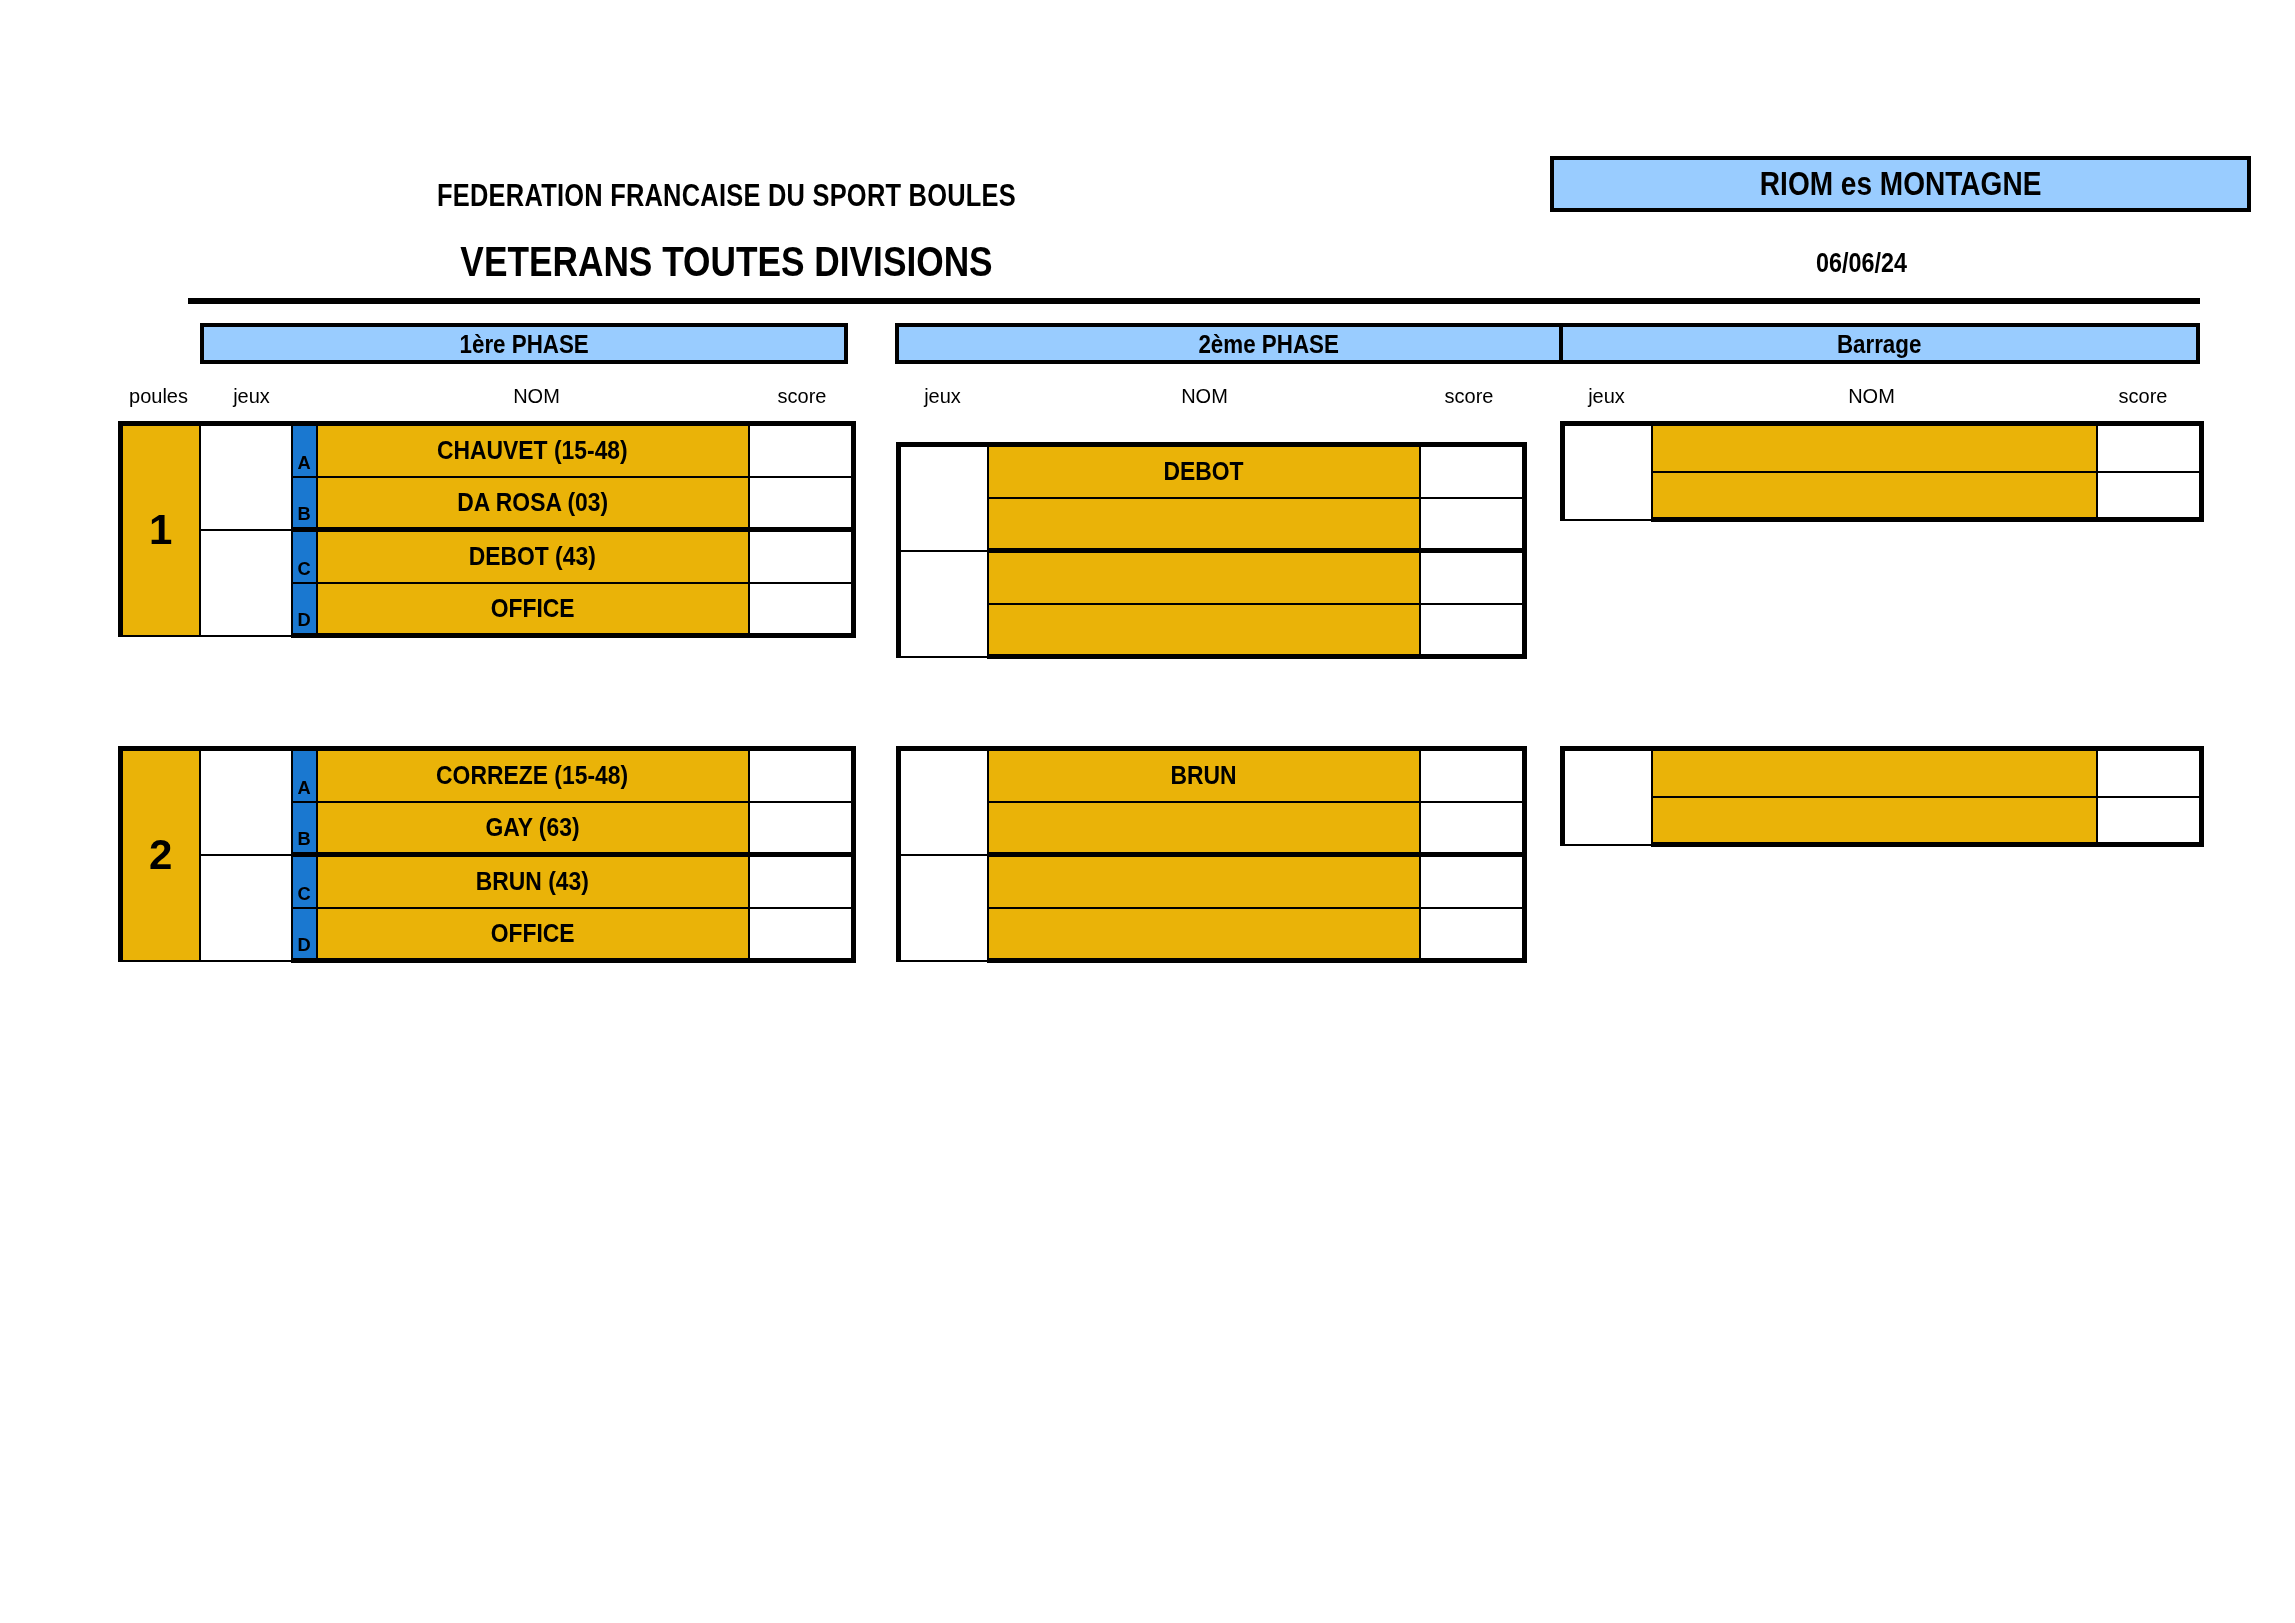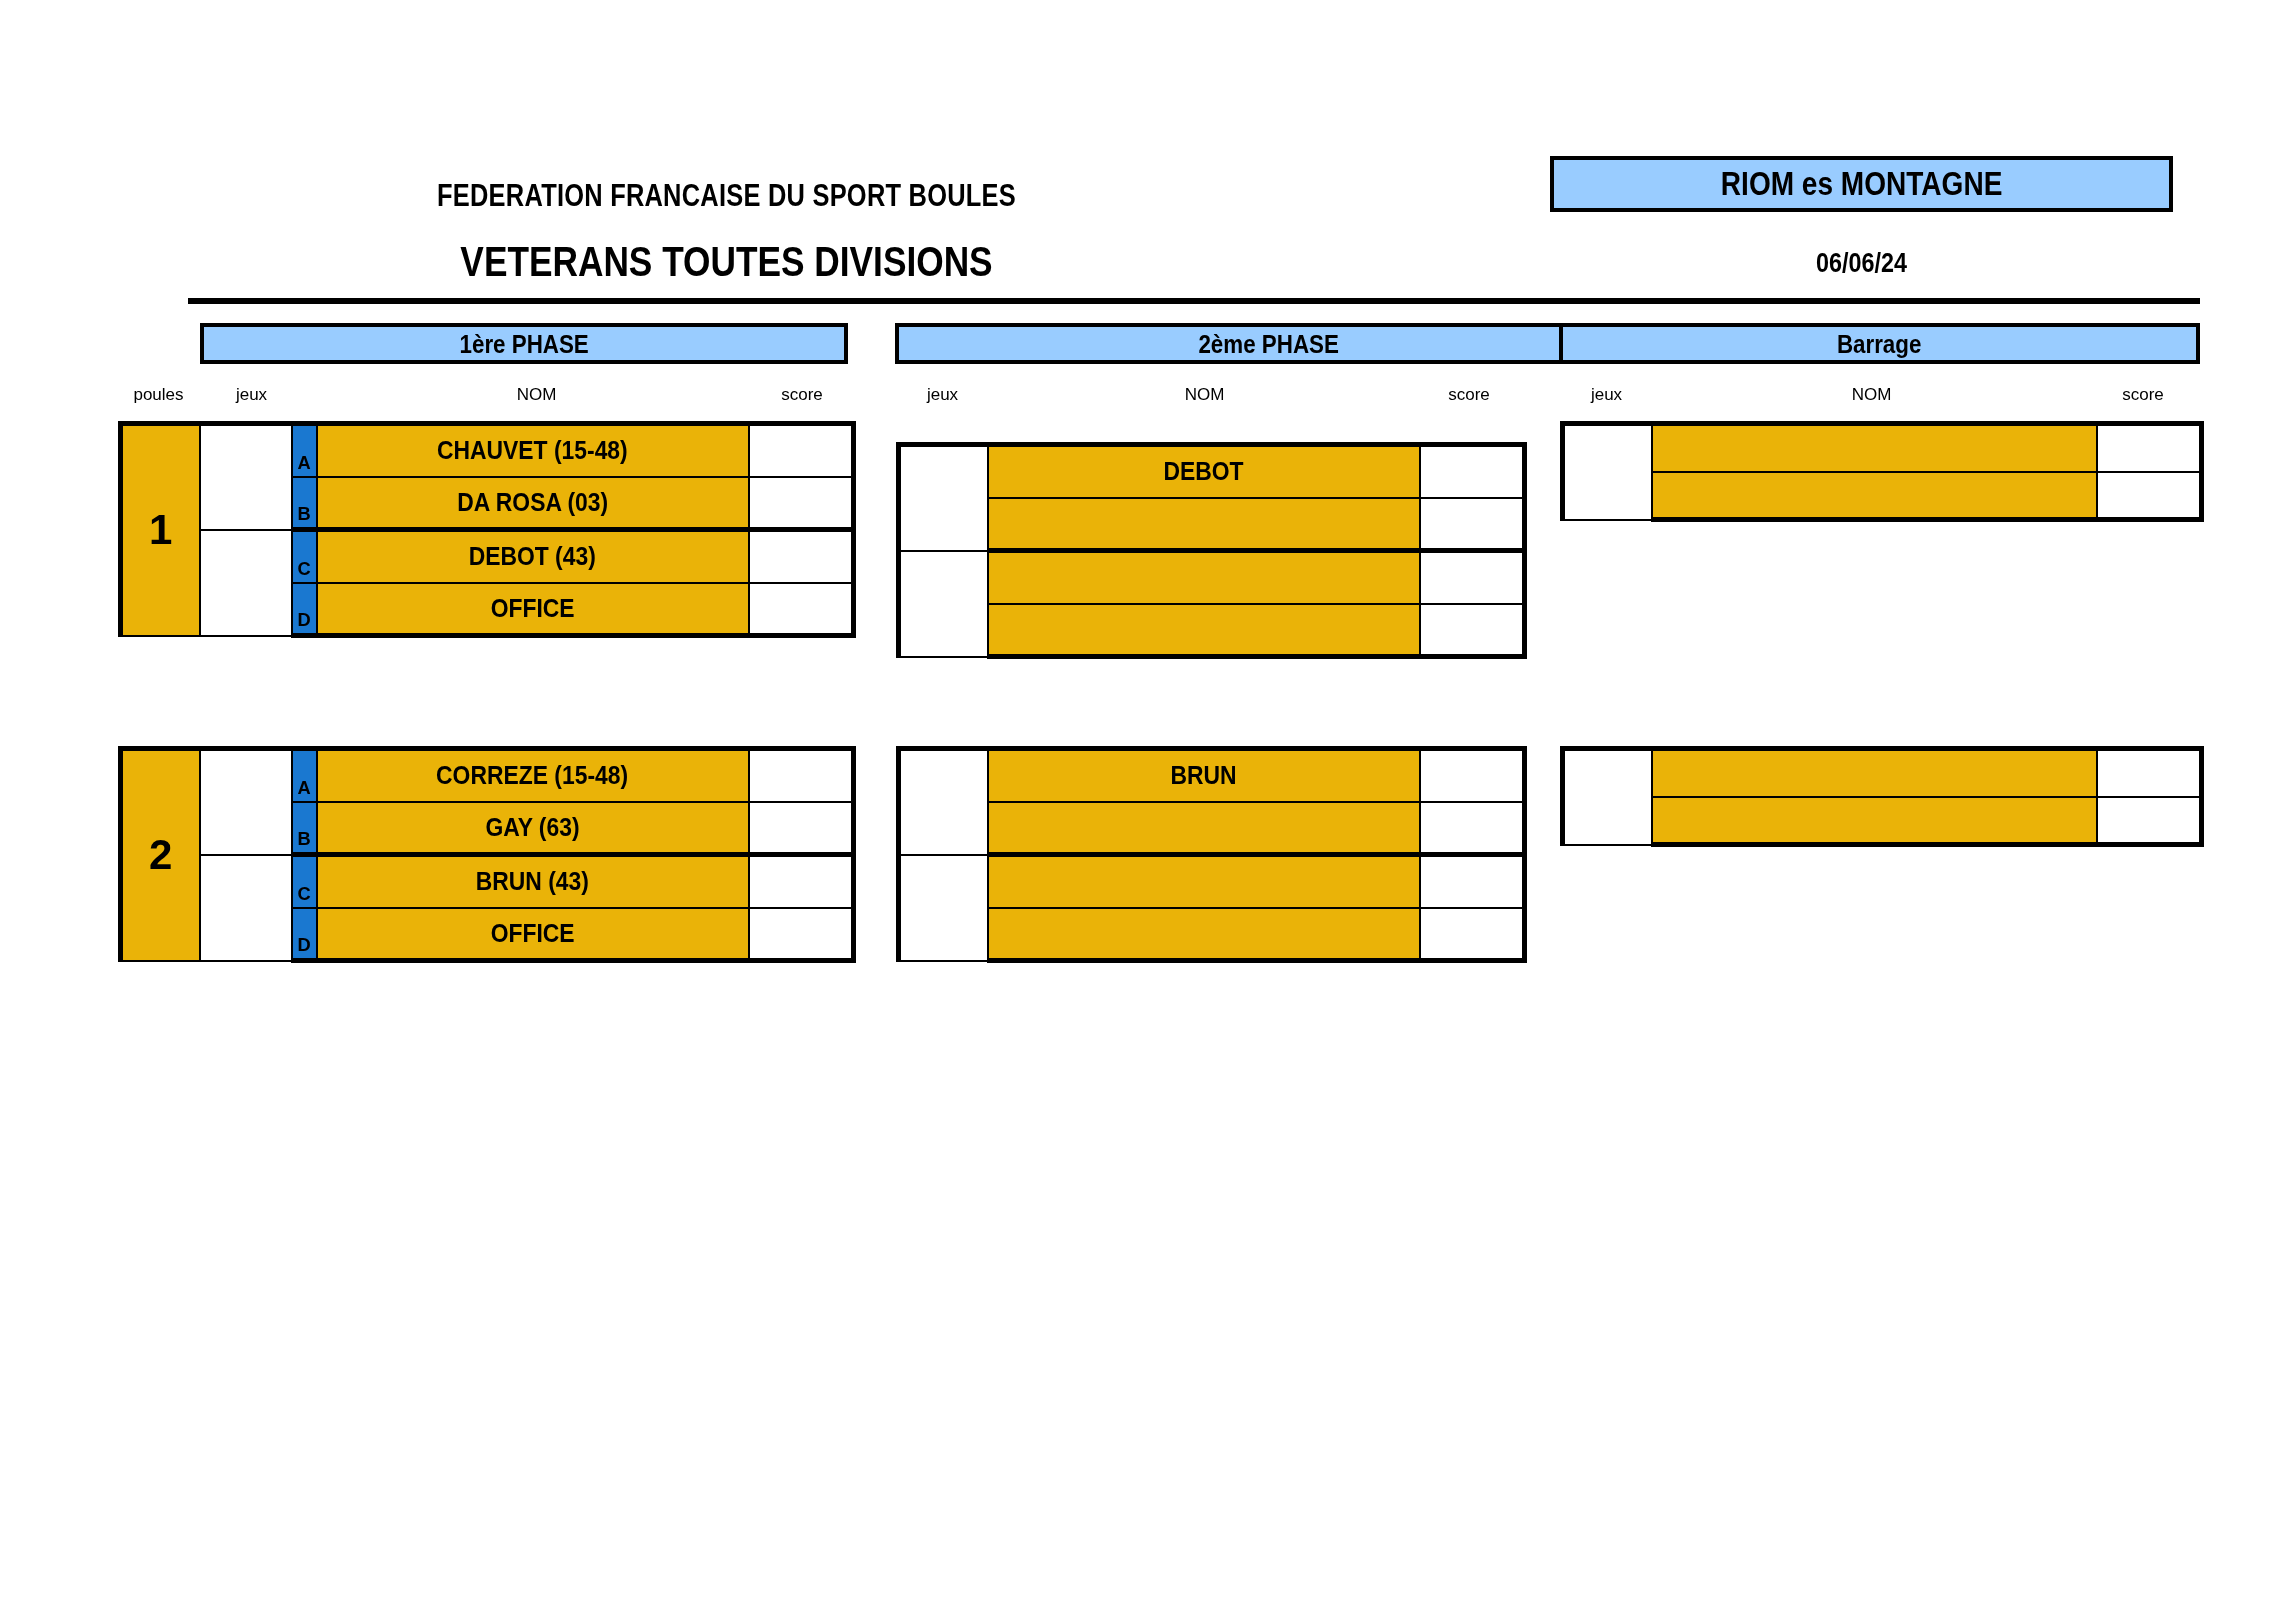--- a/index.html
+++ b/index.html
@@ -42,21 +42,21 @@
     font-size: 43px;
     transform: scaleX(0.82);
     transform-origin: center center;
     white-space: nowrap;
   }
 
   #venue-box {
     position: absolute;
     left: 1550px;
     top: 156px;
-    width: 623px;
+    width: 701px;
     height: 56px;
     background: #99ccff;
     border: 4.6px solid #000000;
     box-sizing: border-box;
     display: flex;
     align-items: center;
     justify-content: center;
   }
   #venue-box .venue-text {
     font-family: "Liberation Sans Narrow", "Liberation Sans", sans-serif;
@@ -104,21 +104,21 @@
     font-size: 26px;
     transform: scaleX(0.86);
     white-space: nowrap;
   }
 
   
   .col-caption {
     position: absolute;
     font-family: "Liberation Sans", sans-serif;
     font-weight: normal;
-    font-size: 17px;
+    font-size: 20px;
     text-align: center;
     white-space: nowrap;
   }
 
   
   .grid-table {
     position: absolute;
     border-collapse: collapse;
     table-layout: fixed;
     background: #ffffff;

